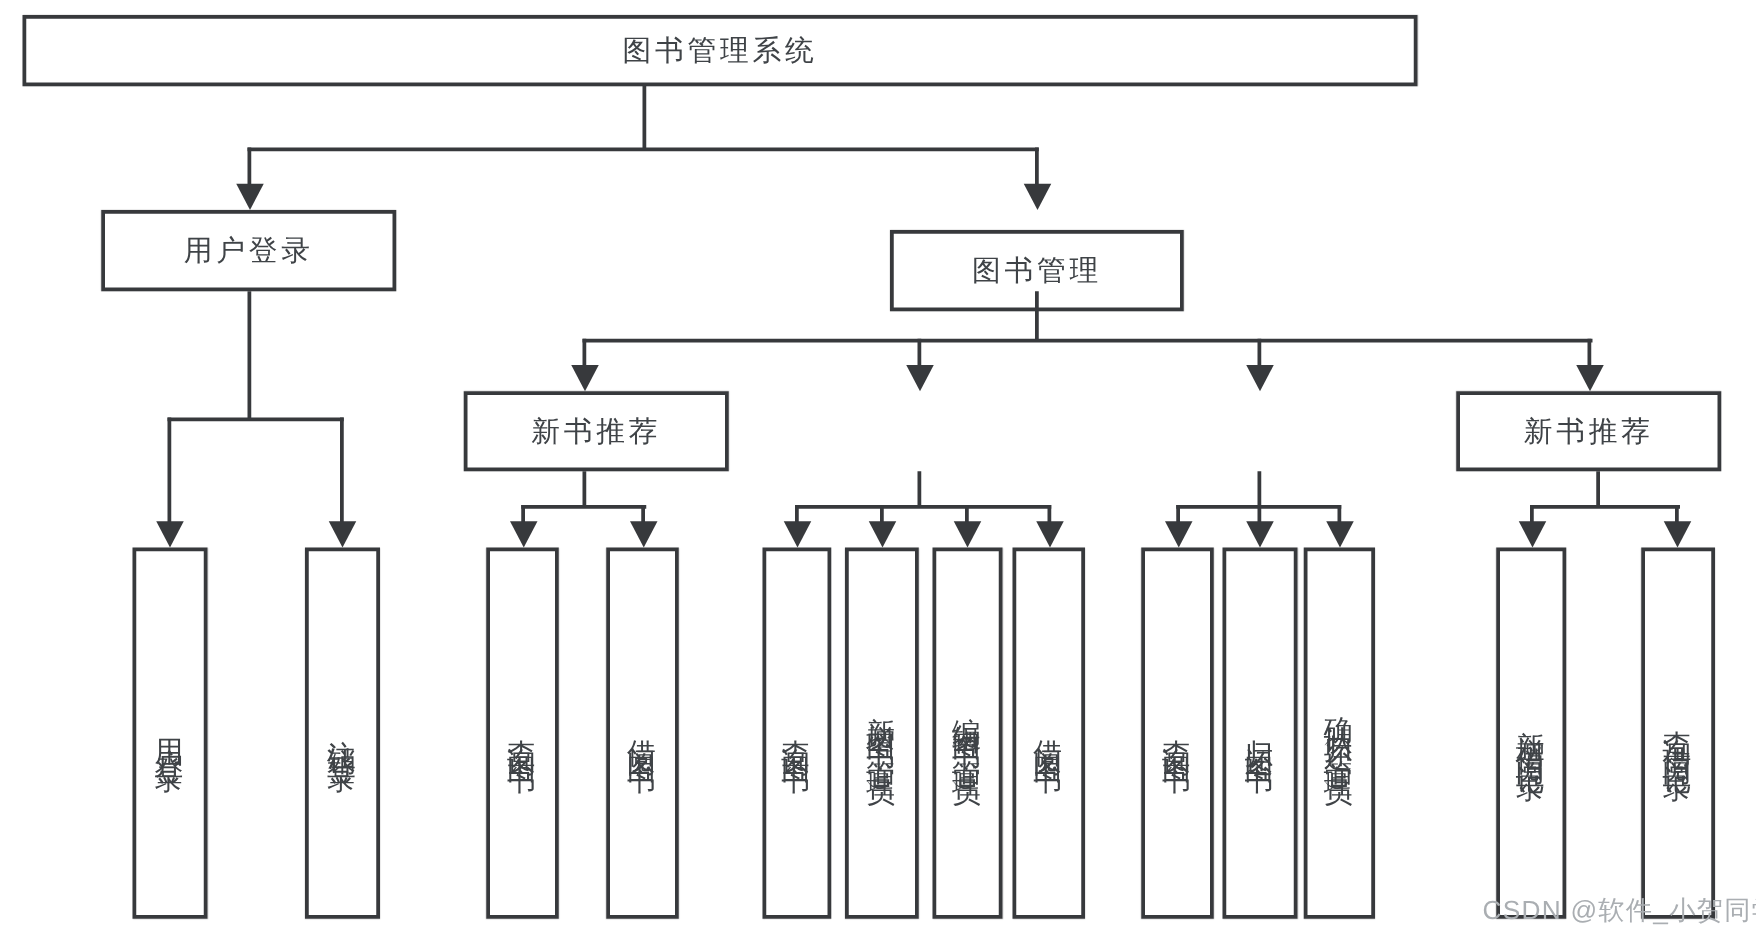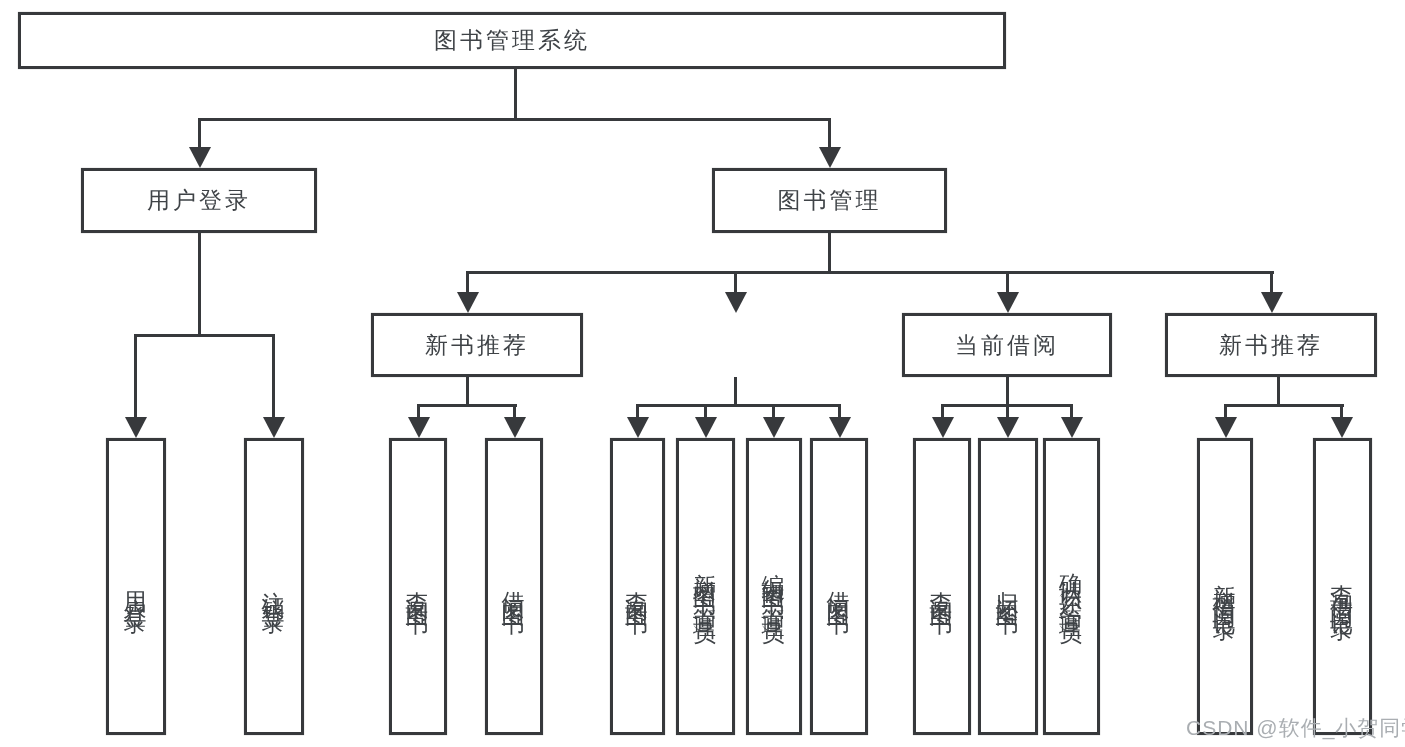--- a/index.html
+++ b/index.html
@@ -61,36 +61,33 @@
     color:var(--wm);
     z-index:5;
     white-space:nowrap;
   }
 </style>
 </head>
 <body>
 
 <div id="canvas">
 
-  <div class="hbox" style="left:18px;top:12px;width:988px;height:57px">
+  <div class="hbox" style="left:18px;top:12px;width:1116px;height:57px">
     <span>图书管理系统</span>
   </div>
 
   <div class="hbox" style="left:81px;top:168px;width:236px;height:65px">
     <span>用户登录</span>
   </div>
-  <div class="hbox" style="left:712px;top:168px;width:235px;height:65px">
+  <div class="hbox" style="left:712px;top:184px;width:235px;height:65px">
     <span>图书管理</span>
   </div>
 
   <div class="hbox" style="left:371px;top:313px;width:212px;height:64px">
     <span>新书推荐</span>
-  </div>
-  <div class="hbox" style="left:902px;top:313px;width:210px;height:64px">
-    <span>当前借阅</span>
   </div>
   <div class="hbox" style="left:1165px;top:313px;width:212px;height:64px">
     <span>新书推荐</span>
   </div>
 
   <div class="vbox" style="left:106px;top:438px;width:60px;height:297px">
     <span>用户登录</span>
   </div>
   <div class="vbox" style="left:244px;top:438px;width:60px;height:297px">
     <span>注销登录</span>

